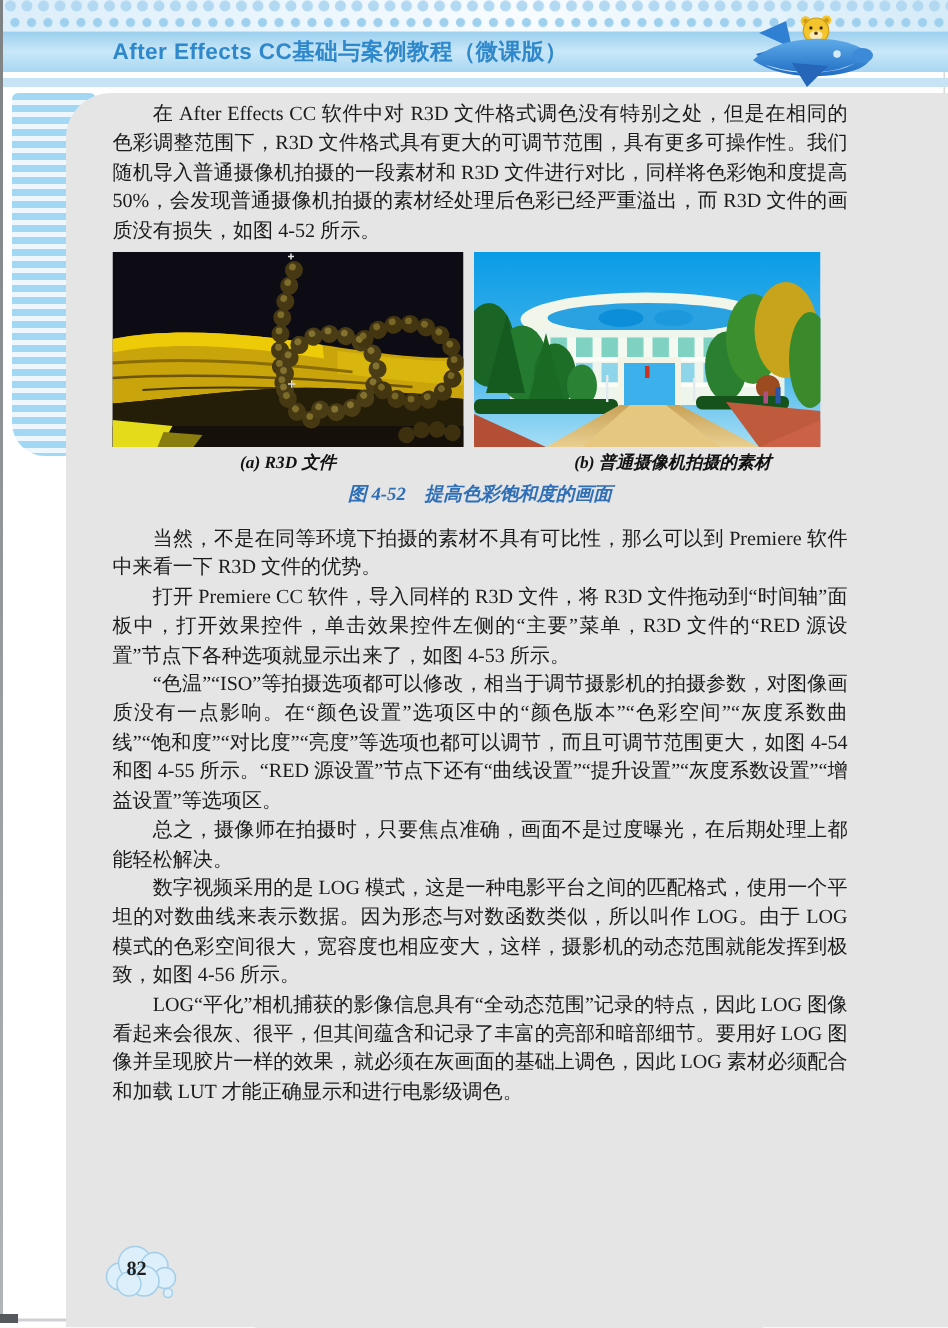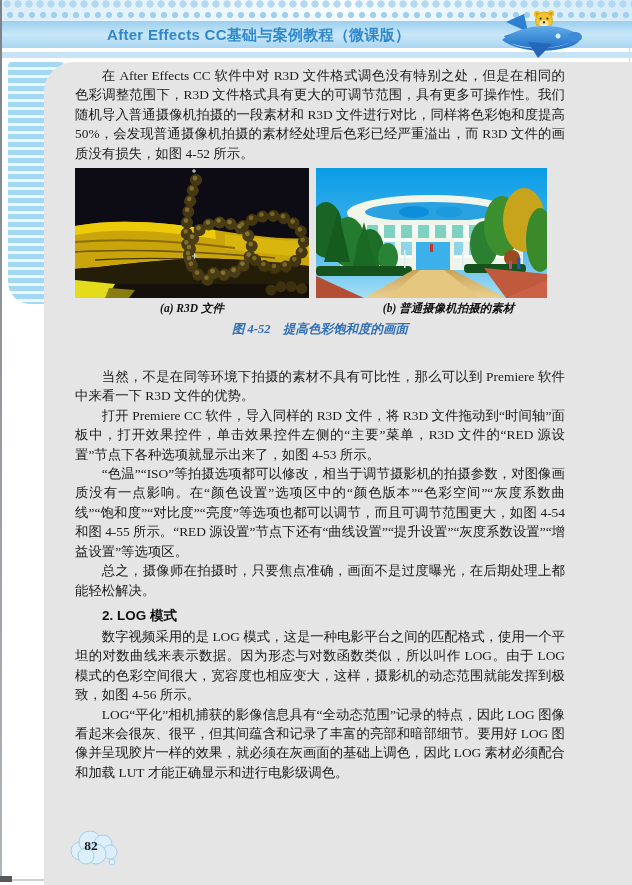--- a/index.html
+++ b/index.html
@@ -16,21 +16,21 @@
   
   .hdr-dots {position:absolute; left:2px; top:0; width:630px; height:21px;
     background:
       radial-gradient(circle at 5px 5px, #b2d8f2 3.4px, rgba(255,255,255,0) 3.9px) 0 -1px / 11px 11px repeat-x,
       radial-gradient(circle at 5px 5px, #9fd0ee 2.8px, rgba(255,255,255,0) 3.3px) 3px 10px / 11px 11px repeat-x,
       linear-gradient(90deg,#dceefa 0%, #f8fcff 55%, #d5ebf8 100%);}
   .hdr-band {position:absolute; left:2px; top:21px; width:630px; height:27px;
     background:linear-gradient(180deg,#9bcfee 0%, #c9e7f8 50%, #a9d6f2 100%);}
   .hdr-title {position:absolute; left:73px; top:0; line-height:27px;
     font-family:"Liberation Sans", sans-serif; font-weight:bold; font-size:15px;
-    color:#2f88cc; letter-spacing:0.3px; white-space:nowrap;margin-left:32px;}
+    color:#2f88cc; letter-spacing:0.3px; white-space:nowrap;}
   .hdr-subband {position:absolute; left:2px; top:52px; width:630px; height:6px; background:#c6e4f6;}
   .plane {position:absolute; left:498px; top:6px; width:88px; height:54px; z-index:5;}
 
   
   .stripes {position:absolute; left:8px; top:62px; width:56px; height:242px;
     border-radius:4px 4px 22px 22px;
     background:repeating-linear-gradient(180deg,#a3d8f4 0px,#a3d8f4 5px,#edf7fd 5px,#edf7fd 8px);}
   .panel {position:absolute; left:44px; top:62px; width:588px; height:823px;
     background:#e5e5e5; border-top-left-radius:30px;}
 
@@ -39,21 +39,21 @@
          color:#1b1b1b; margin:0;}
   .p1 {margin-top:4px;}
   .figure-row {margin-top:5px; display:flex; gap:7px;}
   .photo {height:130px;} .photo svg {display:block;}
   .photo-a {width:234px;} .photo-b {width:231px;}
   .capt-row {display:flex; gap:24px; margin-top:3px;}
   .capt {font-style:italic; font-weight:bold; font-size:11.5px; color:#121212; text-align:center;}
   .capt-a {width:234px;} .capt-b {width:231px;}
   .figcaption {margin-top:5px; text-align:center; font-style:italic; font-weight:bold;
                font-size:12.5px; color:#2f6fb8;}
-  .body2 {margin-top:29px;}
+  .body2 {margin-top:11px;}
   .heading {margin:7px 0 2px 27px; font-family:"Liberation Sans", sans-serif;
             font-weight:bold; font-size:13.5px; color:#101010;}
 
   
   .cloud {position:absolute; left:66px; top:829px; width:58px; height:40px;}
   .cloud svg {position:absolute; left:0; top:0;}
   .cloud-num {position:absolute; left:0; top:9px; width:50px; text-align:center;
               font-size:13.5px; font-weight:bold; color:#1f1f1f;}
 </style>
 </head>
@@ -218,21 +218,20 @@
         <div class="capt capt-b">(b) 普通摄像机拍摄的素材</div>
       </div>
 
       <div class="figcaption">图 4-52　提高色彩饱和度的画面</div>
 
       <div class="body2">
         <p class="para">当然，不是在同等环境下拍摄的素材不具有可比性，那么可以到 Premiere 软件中来看一下 R3D 文件的优势。</p>
         <p class="para">打开 Premiere CC 软件，导入同样的 R3D 文件，将 R3D 文件拖动到“时间轴”面板中，打开效果控件，单击效果控件左侧的“主要”菜单，R3D 文件的“RED 源设置”节点下各种选项就显示出来了，如图 4-53 所示。</p>
         <p class="para">“色温”“ISO”等拍摄选项都可以修改，相当于调节摄影机的拍摄参数，对图像画质没有一点影响。在“颜色设置”选项区中的“颜色版本”“色彩空间”“灰度系数曲线”“饱和度”“对比度”“亮度”等选项也都可以调节，而且可调节范围更大，如图 4-54 和图 4-55 所示。“RED 源设置”节点下还有“曲线设置”“提升设置”“灰度系数设置”“增益设置”等选项区。</p>
         <p class="para">总之，摄像师在拍摄时，只要焦点准确，画面不是过度曝光，在后期处理上都能轻松解决。</p>
-        <div class="heading">2. LOG 模式</div>
         <p class="para">数字视频采用的是 LOG 模式，这是一种电影平台之间的匹配格式，使用一个平坦的对数曲线来表示数据。因为形态与对数函数类似，所以叫作 LOG。由于 LOG 模式的色彩空间很大，宽容度也相应变大，这样，摄影机的动态范围就能发挥到极致，如图 4-56 所示。</p>
         <p class="para">LOG“平化”相机捕获的影像信息具有“全动态范围”记录的特点，因此 LOG 图像看起来会很灰、很平，但其间蕴含和记录了丰富的亮部和暗部细节。要用好 LOG 图像并呈现胶片一样的效果，就必须在灰画面的基础上调色，因此 LOG 素材必须配合和加载 LUT 才能正确显示和进行电影级调色。</p>
       </div>
     </div>
   </div>
 
   <div class="cloud">
     <svg width="58" height="40" viewBox="0 0 58 40">
       <g fill="#dceffb" stroke="#a3cfe8" stroke-width="1">
         <circle cx="14" cy="22" r="9"></circle>

